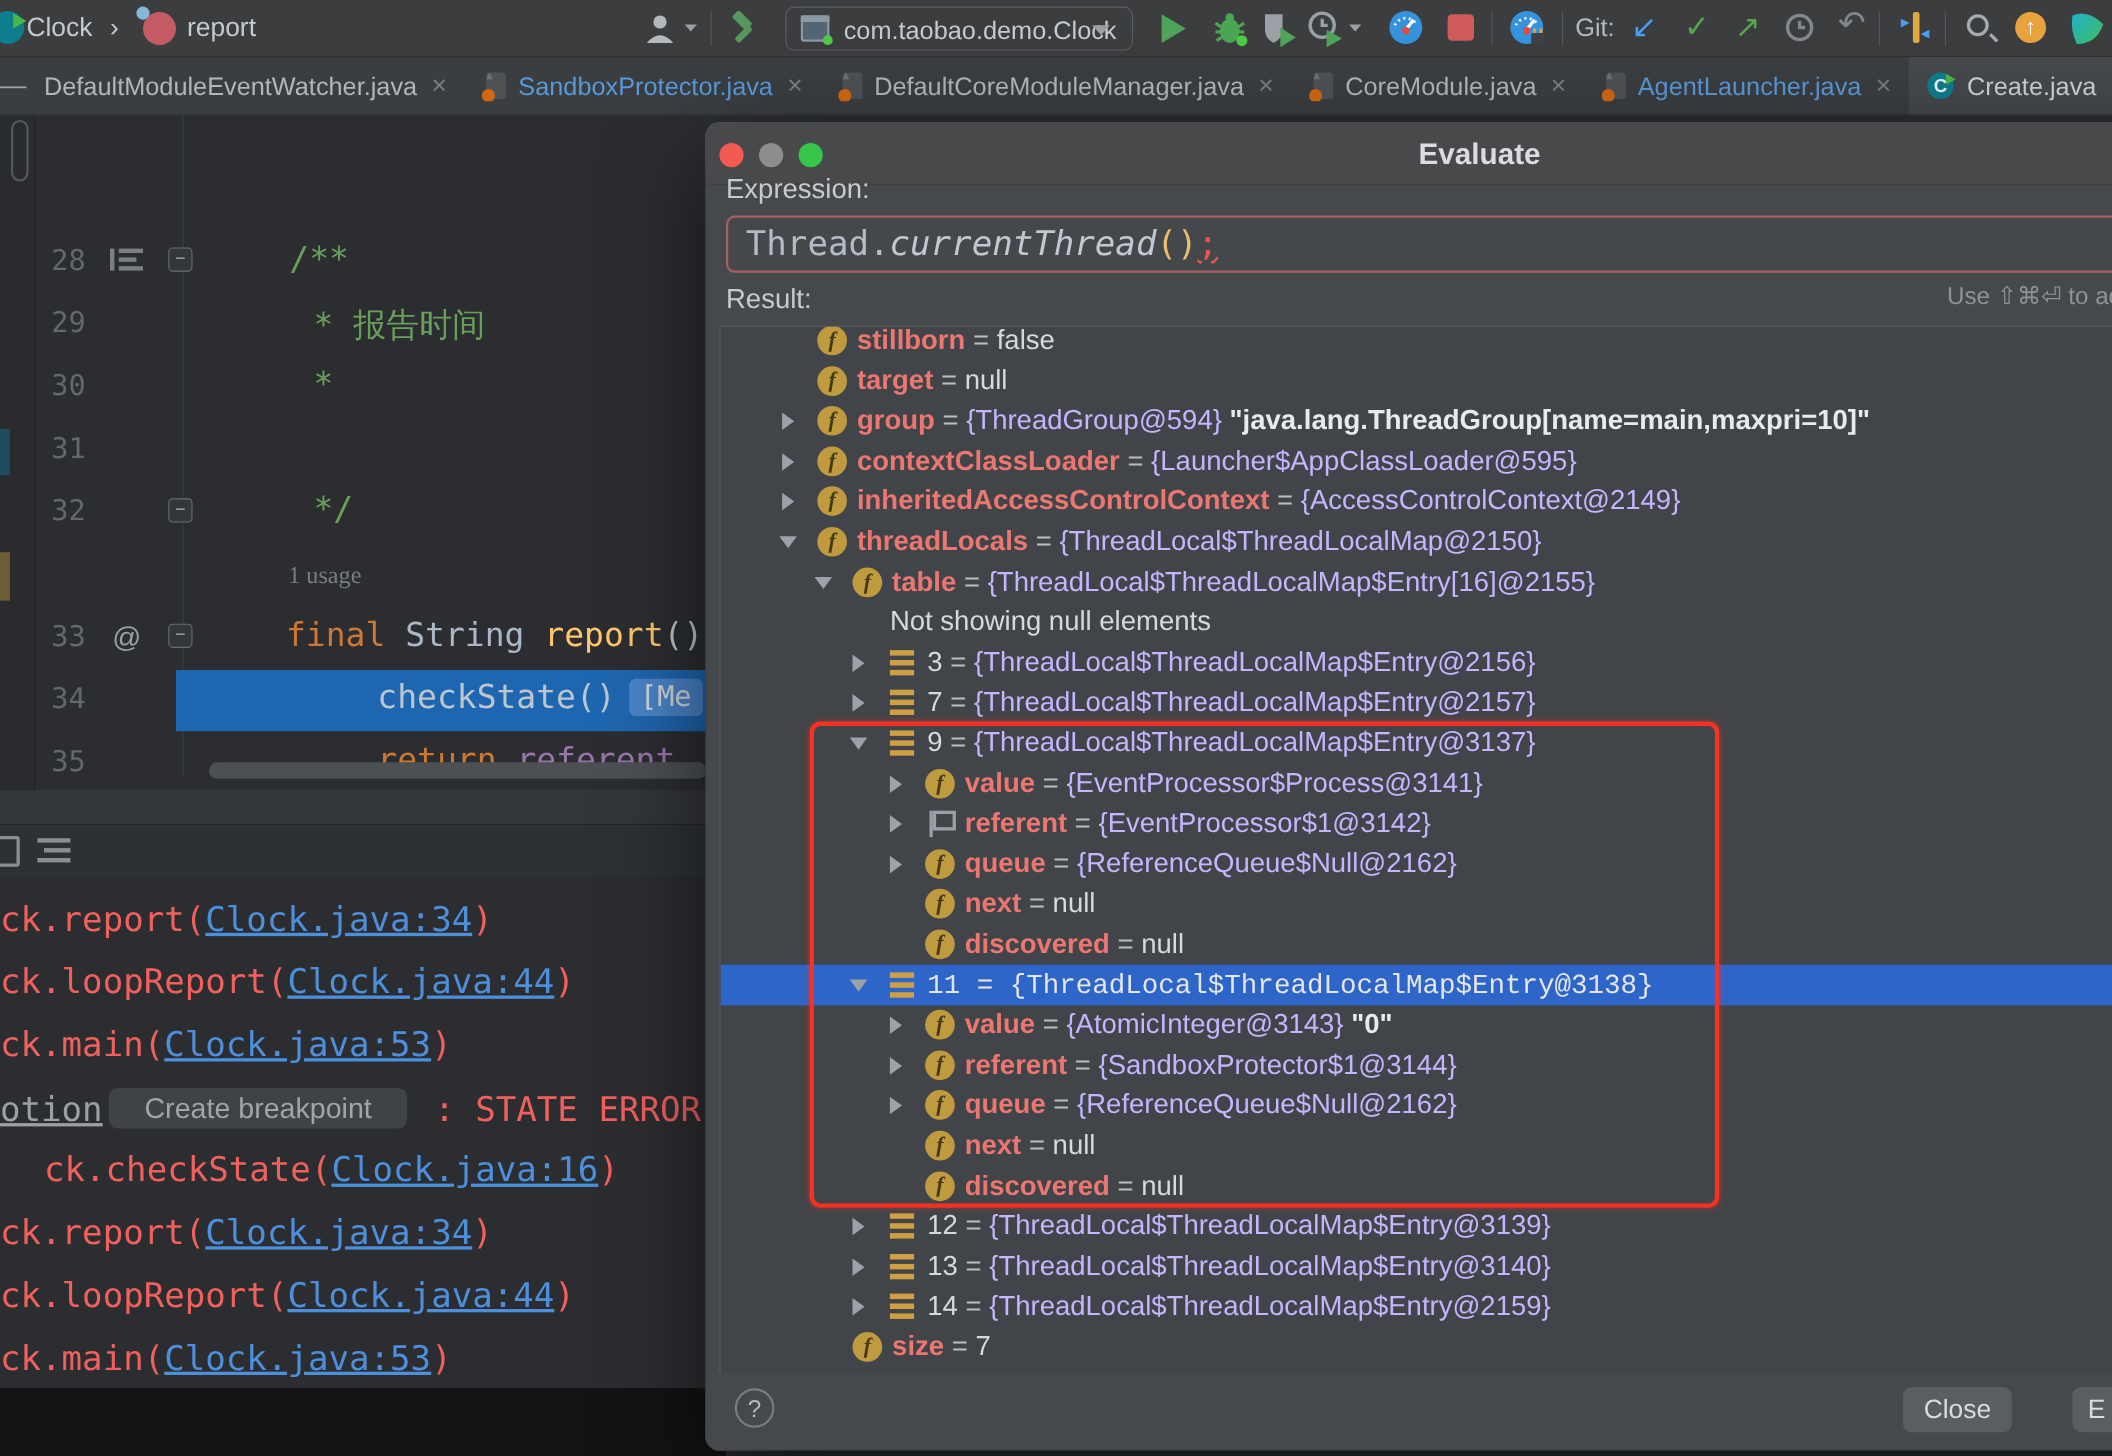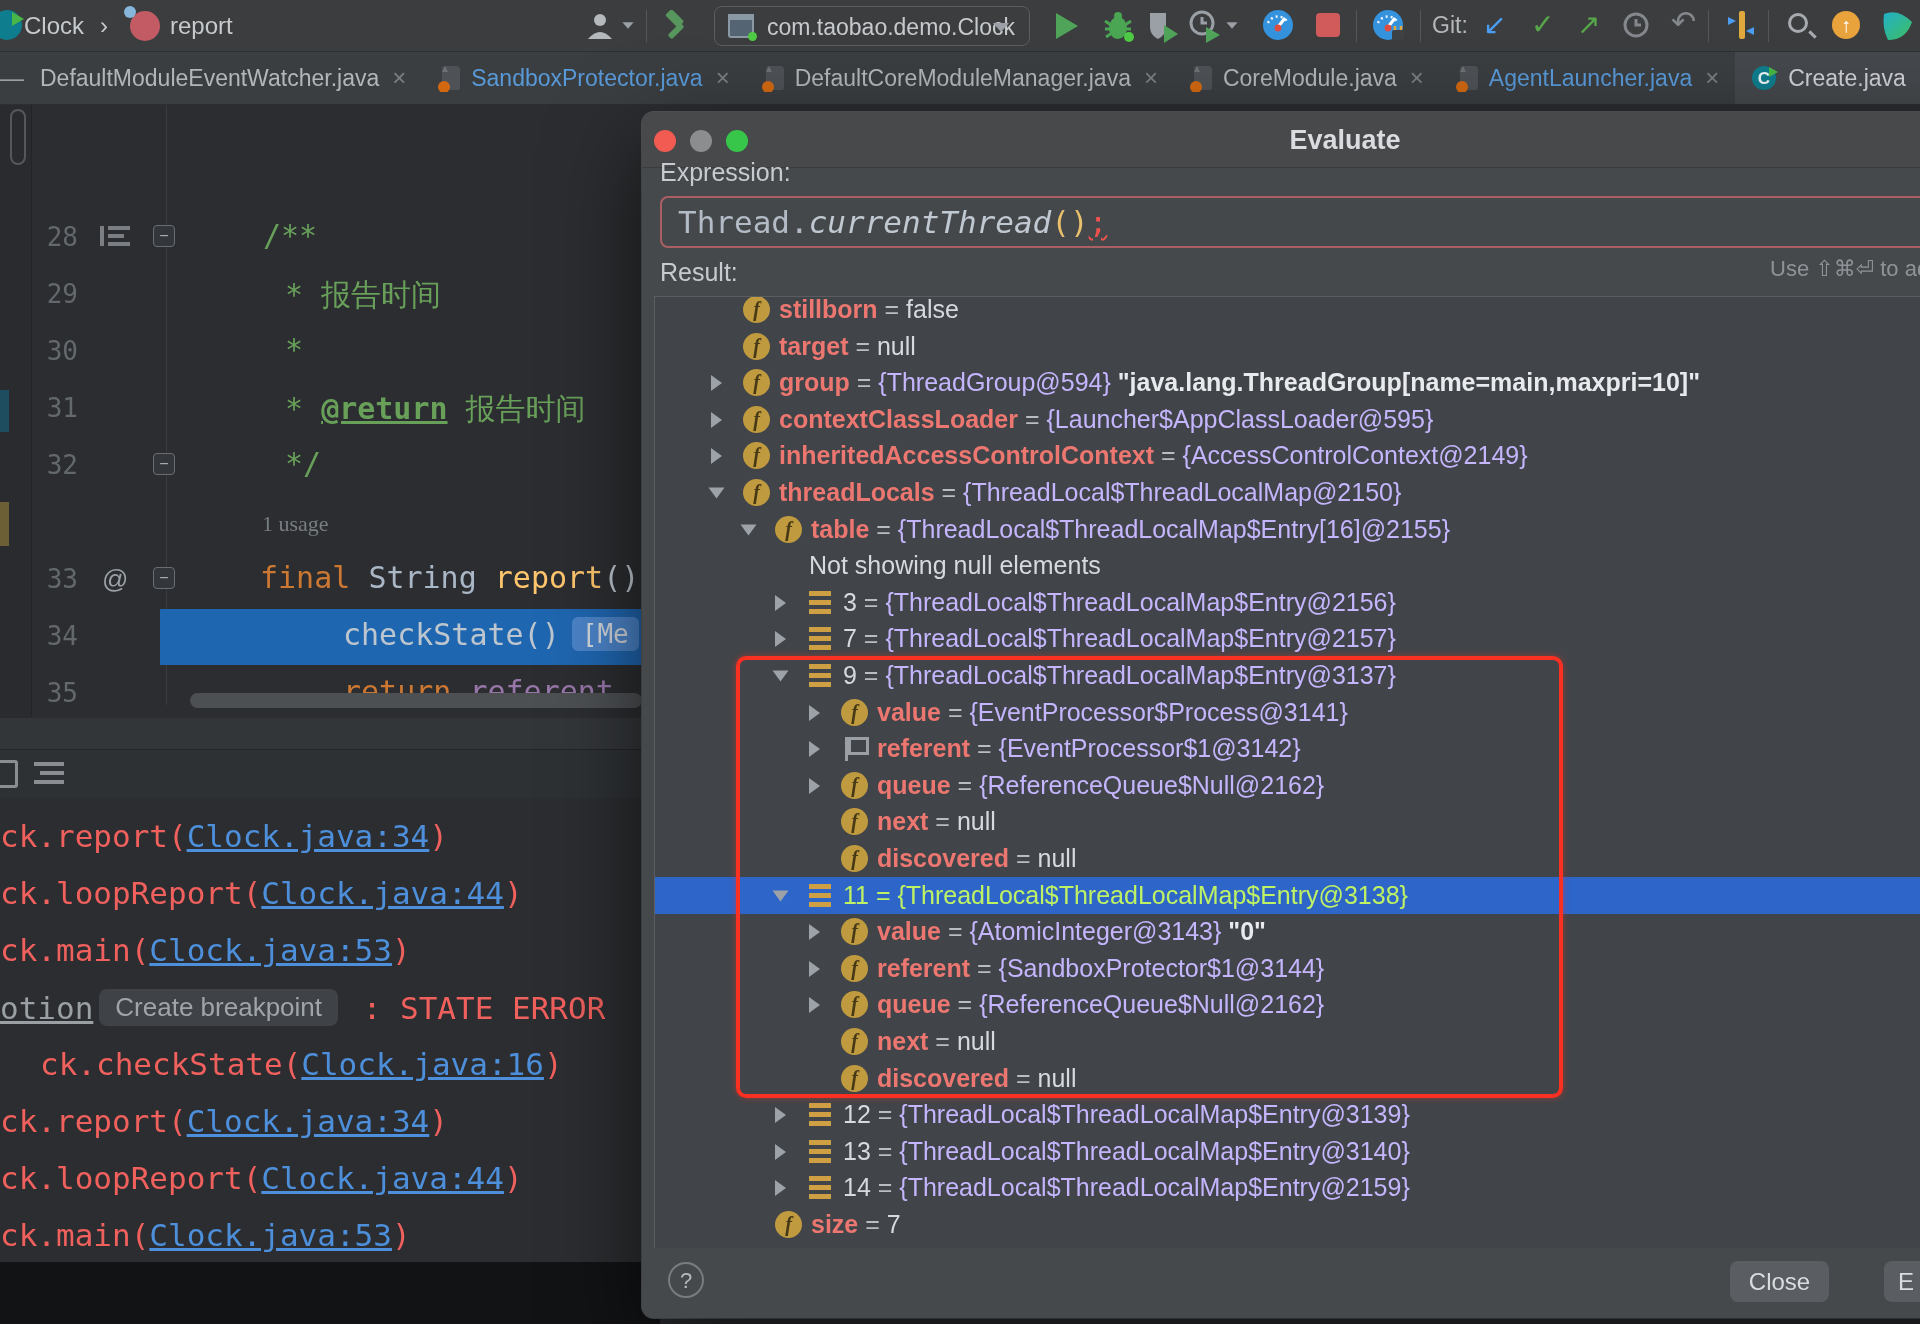--- a/index.html
+++ b/index.html
@@ -66,21 +66,21 @@
   #dbghead { left:0; top:750px; width:1920px; height:48px; background:#2e3134; z-index:1; }
   .dh-ic1 { position:absolute; left:-8px; top:10px; width:26px; height:28px; border:3px solid #8a8e92; border-radius:3px; }
   .dh-ic2 { position:absolute; left:34px; top:12px; width:30px; height:24px; }
   .dh-ic2 i { position:absolute; height:4px; background:#8a8e92; }
   .dh-ic2 i:nth-child(1){top:0;left:0;width:30px}.dh-ic2 i:nth-child(2){top:9px;left:6px;width:24px}.dh-ic2 i:nth-child(3){top:18px;left:0;width:30px}
   #console { left:0; top:798px; width:1920px; height:464px; background:#2b2d30; overflow:hidden; z-index:1; }
   .cs-row { position:absolute; left:0; width:660px; height:57px; font-family:"DejaVu Sans Mono", monospace; font-size:31px; white-space:pre; }
   .cs-err { color:#f0605d; } 
   .cs-link { color:#4d8fdb; text-decoration:underline; }
   .cs-dim { color:#9aa0a4; text-decoration:underline; }
-  .cs-pill { display:inline-block; font-family:"Liberation Sans", sans-serif; font-size:26px; color:#a0a5aa; background:#3f4347; border-radius:8px; padding:3px 16px; margin:0 6px; vertical-align:3px; }
+  .cs-pill { display:inline-block; font-family:"Liberation Sans", sans-serif; font-size:26px; color:#a0a5aa; background:#3f4347; border-radius:8px; padding:3px 32px; margin:0 6px; vertical-align:3px; }
   #blackstrip { left:0; top:1262px; width:660px; height:62px; background:#121315; z-index:1; }
 
   
   #dlg-bg { left:642px; top:112px; width:1406px; height:1206px; background:#46494c; border-radius:12px;
     box-shadow:0 30px 90px rgba(0,0,0,.6), 0 0 0 1px #55585b; z-index:10; }
   #dlg-title { left:642px; top:112px; width:1406px; height:56px; background:#48494b; border-bottom:1px solid #3a3c3e; border-radius:12px 12px 0 0; z-index:11; }
   .light { position:absolute; top:18px; width:22px; height:22px; border-radius:50%; }
   .dlg-title-txt { position:absolute; top:13px; width:100%; text-align:center; font-size:27px; font-weight:bold; color:#dadce0; }
   .dlg-label { position:absolute; font-size:25px; color:#c7cbcf; z-index:12; }
   #exprfield { left:660px; top:196px; width:1368px; height:52px; background:#45484b; border:2px solid #aa5f63; border-radius:8px; z-index:12; }
@@ -96,21 +96,21 @@
   .t-ico { position:absolute; top:5px; width:27px; height:27px; }
   .ico-f { border-radius:50%; background:#c09a3f; color:#463916; font-weight:bold; font-style:italic; font-size:20px; text-align:center; line-height:27px; font-family:"Liberation Serif", serif; }
   .ico-arr i { position:absolute; left:2px; width:22px; height:5px; background:#cf9f44; }
   .ico-arr i:nth-child(1){top:2px}.ico-arr i:nth-child(2){top:11px}.ico-arr i:nth-child(3){top:20px}
   .ico-flag { border:none; }
   .ico-flag:before { content:""; position:absolute; left:4px; top:2px; width:3px; height:24px; background:#9aa0a5; }
   .ico-flag:after { content:""; position:absolute; left:7px; top:2px; width:15px; height:12px; border:3px solid #9aa0a5; }
   .t-txt { position:absolute; top:4px; font-size:25px; white-space:nowrap; }
   .t-name { color:#ec7670; font-weight:bold; } .t-eq { color:#b9bdc2; } .t-ref { color:#c4b5fd; }
   .t-val { color:#d6d9dd; } .t-str { color:#e8eaed; font-weight:bold; }
-  .sel .t-name, .sel .t-eq, .sel .t-ref, .sel .t-val { color:#bef264; }
+  .sel .t-name, .sel .t-eq, .sel .t-ref, .sel .t-val { color:#e5e5e5;font-family:Liberation Mono, monospace; }
   #redbox { left:736px; top:656px; width:827px; height:442px; border:4px solid #f93022; border-radius:10px; z-index:20; box-shadow:0 0 6px rgba(249,48,34,.45); }
   #helpbtn { left:668px; top:1262px; width:36px; height:36px; border:2px solid #787c80; border-radius:50%; color:#b6b9bd; font-size:22px; text-align:center; line-height:33px; z-index:12; }
   .dlg-btn { position:absolute; top:1261px; height:41px; background:#5a5e63; border-radius:8px; color:#d9dbde; font-size:24px; text-align:left; z-index:12; border:none; }
   #closebtn { left:1730px; width:99px; text-align:center; line-height:41px; }
   #evalbtn { left:1884px; width:170px; line-height:41px; padding-left:14px; }
 
   svg { display:block; }
 </style>
 </head>
 <body>
@@ -305,21 +305,20 @@
         <div class="ed-row" style="top: 162px;">
           <span class="lnum">29</span>
           <span class="code" style="left: 285px;"><span class="c-cmt">* 报告时间</span></span>
         </div>
         <div class="ed-row" style="top: 219px;">
           <span class="lnum">30</span>
           <span class="code" style="left: 285px;"><span class="c-cmt">*</span></span>
         </div>
         <div class="ed-row" style="top: 276px;">
           <span class="lnum">31</span>
-          <span class="code" style="left: 285px;"><span class="c-cmt">* </span><span class="c-cmt-tag">@return</span><span class="c-cmt"> 报告时间</span></span>
         </div>
         <div class="ed-row" style="top: 333px;">
           <span class="lnum">32</span>
           <span class="fold">−</span>
           <span class="code" style="left: 285px;"><span class="c-cmt">*/</span></span>
         </div>
         <div class="ed-row" style="top: 390px;">
           <span class="lnum"></span>
           <span class="code" style="left: 262px;"><span class="c-inlay">1 usage</span></span>
         </div>

